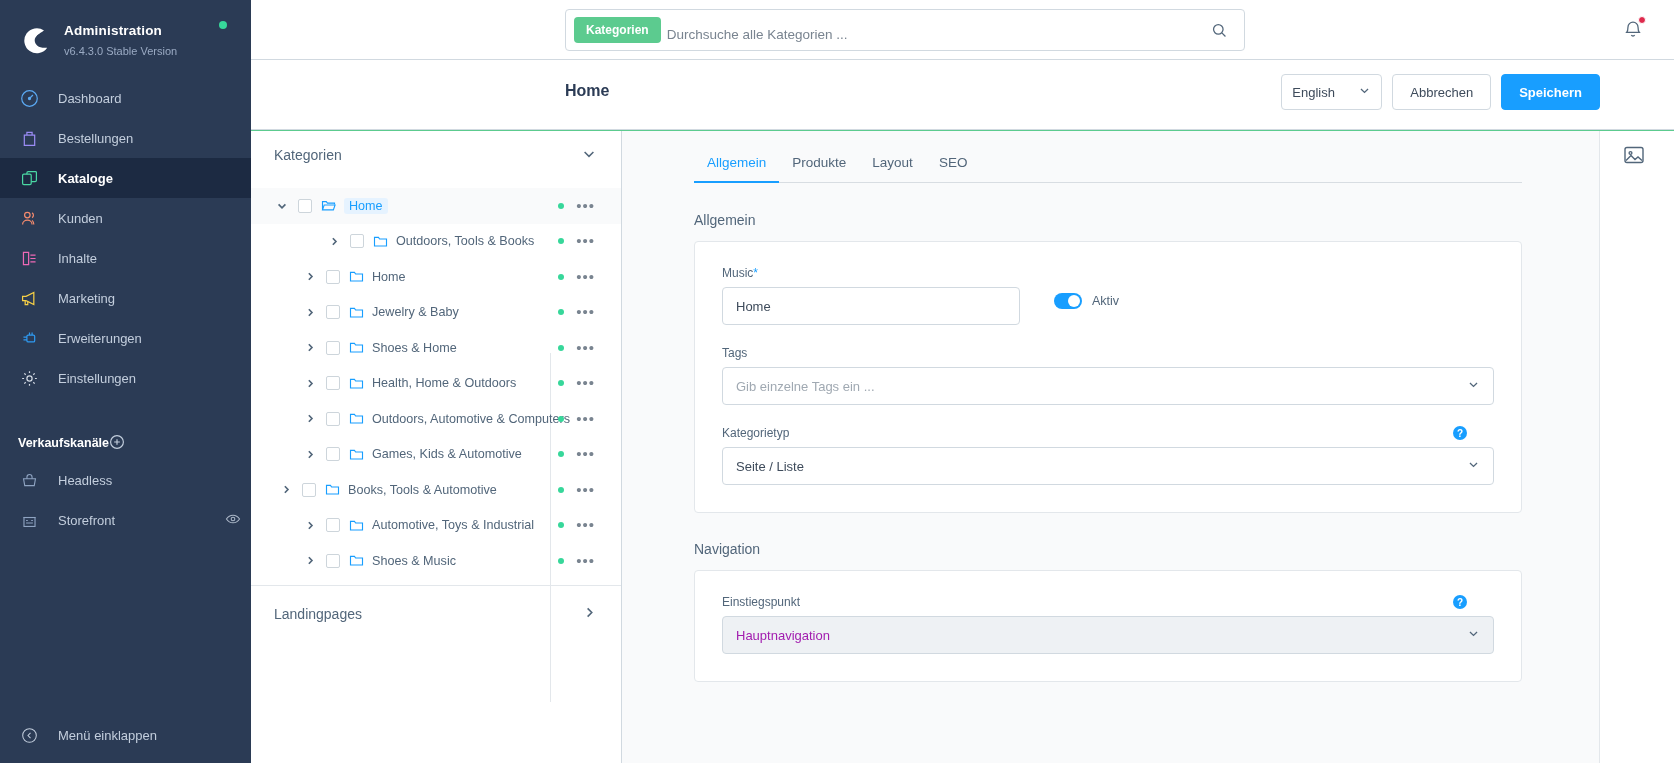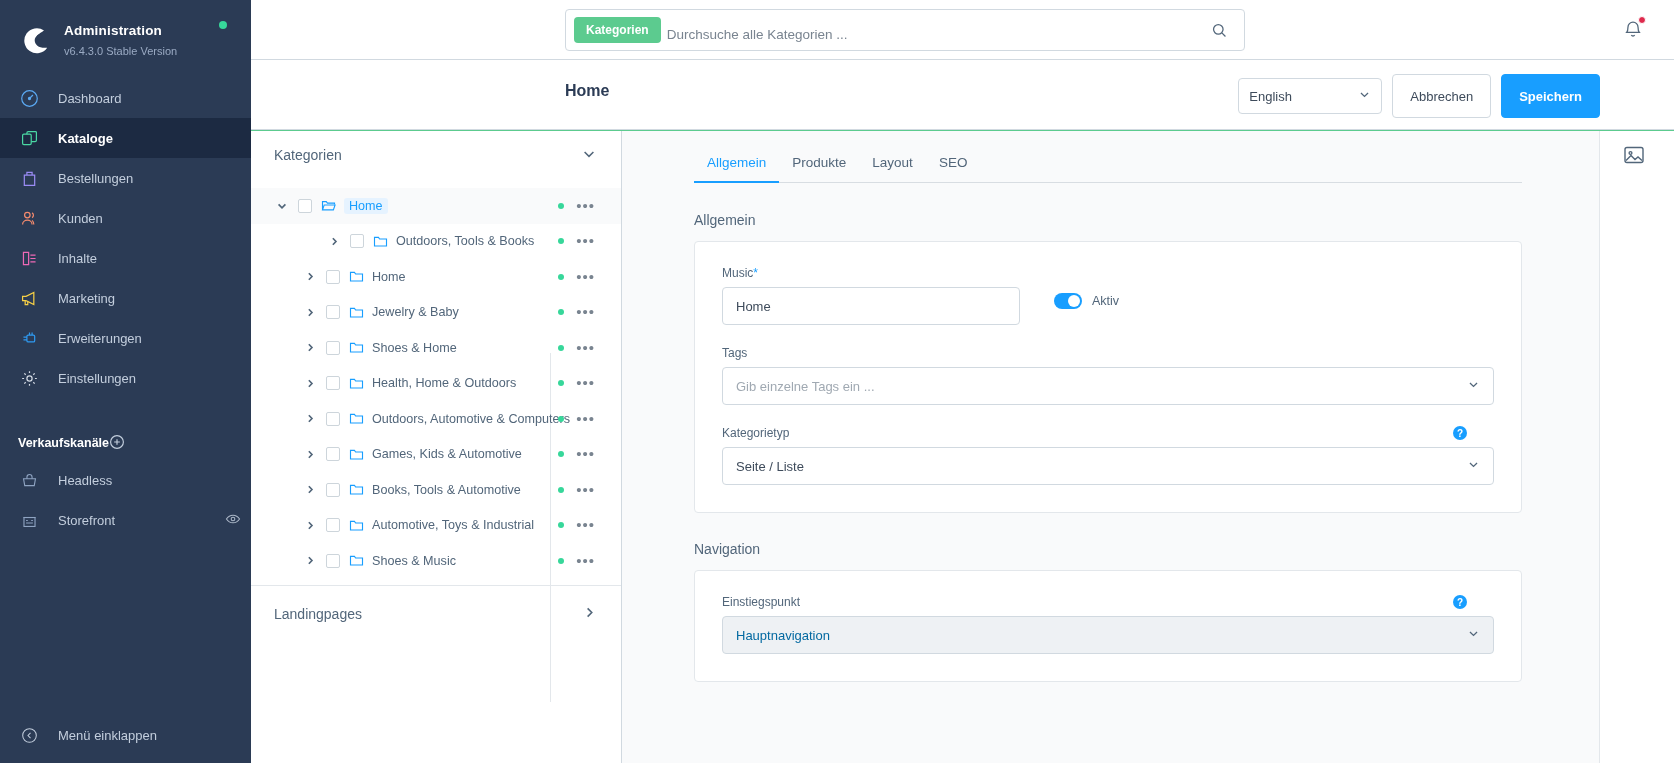--- a/index.html
+++ b/index.html
@@ -74,27 +74,27 @@
   
   .pagehead {
     height: 70px; border-bottom: 1px solid #d1d9e0; position: relative; background: #fff;
   }
   .page-title {
     position: absolute; left: 314px; top: 22px; font-size: 16px;
     font-weight: bold; color: #2b3b55;
   }
   .head-actions { position: absolute; right: 74px; top: 14px; display: flex; align-items: center; gap: 10px; }
   .lang-select {
-    width: 144px; height: 36px; border: 1px solid #d1d9e0; border-radius: 4px;
+    width: 101px; height: 36px; border: 1px solid #d1d9e0; border-radius: 4px;
     background: #fff; display: flex; align-items: center; padding: 0 10px;
     font-size: 13px; color: #3e4b5b; cursor: pointer; position: relative;
   }
   .lang-select .chev { margin-left: auto; }
   .btn {
-    height: 44px; border-radius: 4px; font-size: 13px; padding: 0 17px;
+    height: 36px; border-radius: 4px; font-size: 13px; padding: 0 17px;
     display: flex; align-items: center; cursor: pointer; white-space: nowrap;
   }
   .btn-ghost { border: 1px solid #d1d9e0; background: #fff; color: #3e4b5b; }
   .btn-primary { background: #189eff; color: #fff; border: 1px solid #189eff; font-weight: 600; }
 
   
   .content { position: relative; height: 633px; display: flex; background: #f9fafb; }
   .content::before {
     content: ""; position: absolute; left: 0; top: 0; right: 0; height: 1px; background: #5ccb8f; z-index: 5;
   }
@@ -162,21 +162,21 @@
   }
   .field { margin-bottom: 18px; }
   .field:last-child { margin-bottom: 0; }
   .flabel { font-size: 12px; color: #52667a; margin-bottom: 7px; display: block; }
   .req { color: #189eff; }
   .inp {
     height: 38px; border: 1px solid #d1d9e0; border-radius: 4px; background: #fff;
     display: flex; align-items: center; padding: 0 13px; font-size: 13px; color: #3e4b5b;
   }
   .inp.placeholder { color: #a0a9b2; }
-  .inp.disabled { background: #eef1f4; color: #0369a1; }
+  .inp.disabled { background: #eef1f4; color: #a21caf; }
   .inp .chev { margin-left: auto; }
   .row-name { display: flex; align-items: flex-start; }
   .name-col { width: 298px; }
   .toggle-col { display: flex; align-items: center; margin: 27px 0 0 34px; }
   .toggle {
     width: 28px; height: 16px; border-radius: 8px; background: #189eff;
     position: relative; margin-right: 10px; flex: 0 0 28px;
   }
   .toggle .knob {
     position: absolute; right: 2px; top: 2px; width: 12px; height: 12px;
@@ -235,37 +235,37 @@
       <div class="sb-item">
         <span class="sb-ico">
           <svg width="19" height="19" viewBox="0 0 22 22" fill="none" stroke="#5ba9f3" stroke-width="1.4">
             <circle cx="11" cy="11" r="9"></circle>
               <path d="M11 11l4-4"></path>
               <circle cx="11" cy="11" r="1.2" fill="#5ba9f3"></circle>
           </svg>
         </span>
         <span>Dashboard</span>
       </div>
+      <div class="sb-item">
+        <span class="sb-ico">
+          <svg width="19" height="19" viewBox="0 0 22 22" fill="none" stroke="#9b8cf5" stroke-width="1.4">
+            <path d="M5 7h12v12H5z"></path>
+              <path d="M8 7V4h6v3"></path>
+          </svg>
+        </span>
+        <span>Bestellungen</span>
+      </div>
       <div class="sb-item active">
         <span class="sb-ico">
           <svg width="19" height="19" viewBox="0 0 22 22" fill="none" stroke="#4ad8a4" stroke-width="1.4">
             <rect x="3" y="6" width="10" height="12" rx="1.5"></rect>
               <path d="M8 6V4.5A1.5 1.5 0 0 1 9.5 3H18a1 1 0 0 1 1 1v9a1.5 1.5 0 0 1-1.5 1.5H13"></path>
           </svg>
         </span>
         <span>Kataloge</span>
-      </div>
-      <div class="sb-item">
-        <span class="sb-ico">
-          <svg width="19" height="19" viewBox="0 0 22 22" fill="none" stroke="#9b8cf5" stroke-width="1.4">
-            <path d="M5 7h12v12H5z"></path>
-              <path d="M8 7V4h6v3"></path>
-          </svg>
-        </span>
-        <span>Bestellungen</span>
       </div>
       <div class="sb-item">
         <span class="sb-ico">
           <svg width="19" height="19" viewBox="0 0 22 22" fill="none" stroke="#f58b6e" stroke-width="1.4">
             <circle cx="8.5" cy="7" r="3.2"></circle>
               <path d="M3 18c0-3 2.5-5 5.5-5s5.5 2 5.5 5"></path>
               <path d="M14 4.5a3.2 3.2 0 0 1 0 5.5M16 18c0-2.2-.8-3.8-2-4.8"></path>
           </svg>
         </span>
         <span>Kunden</span>
@@ -556,21 +556,21 @@
                   <path d="M1.6 12.8V3.6h4.2l1.3 1.7h7.3v7.5z"></path>
                 </svg>
             </span>
             <span class="tree-label">Games, Kids &amp; Automotive</span>
             <span class="tree-actions">
               <span class="dot-green"></span>
               <span class="ellipsis">•••</span>
             </span>
           </div>
 
-          <div class="tree-row" style="padding-left:51px">
+          <div class="tree-row" style="padding-left:27px">
             <span class="caret">
               <svg width="11" height="11" viewBox="0 0 12 12" fill="none" stroke="#52667a" stroke-width="1.8">
                   <path d="M4.2 2.4L7.6 6l-3.4 3.6"></path>
                 </svg>
             </span>
             <span class="cbox"></span>
             <span class="folder">
               <svg width="15" height="15" viewBox="0 0 16 16" fill="none" stroke="#189eff" stroke-width="1.2">
                   <path d="M1.6 12.8V3.6h4.2l1.3 1.7h7.3v7.5z"></path>
                 </svg>

